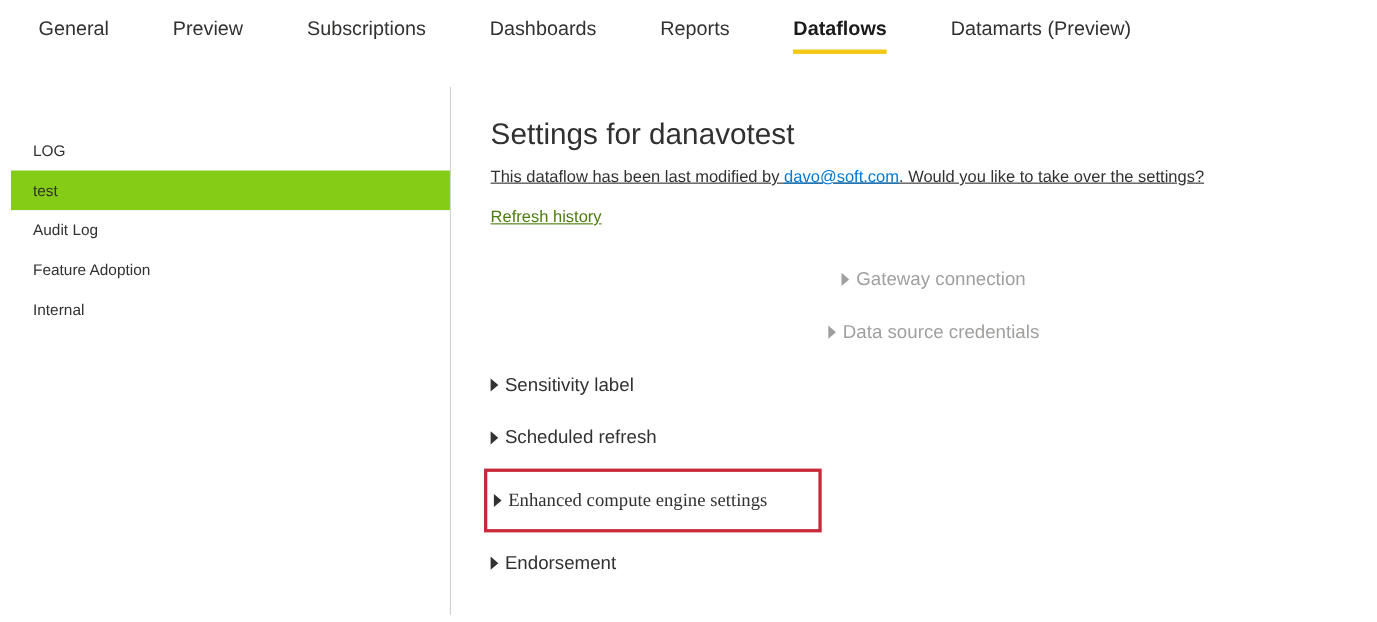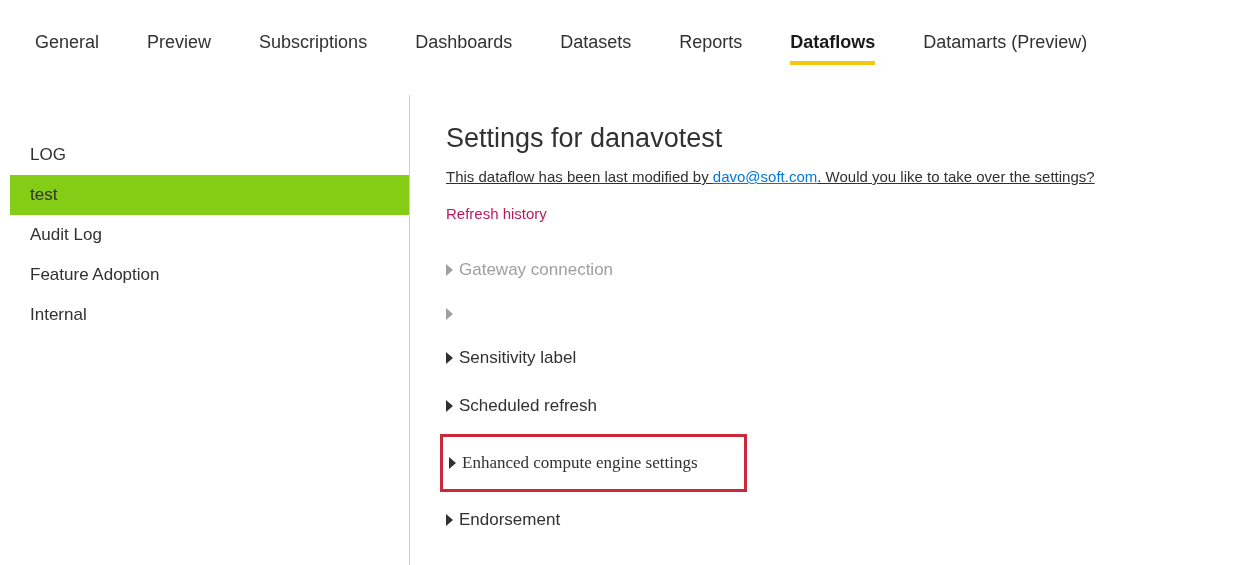--- a/index.html
+++ b/index.html
@@ -9,22 +9,22 @@
     }
     body {
       font-family: "Segoe UI", -apple-system, BlinkMacSystemFont, sans-serif;
       font-size: 14px;
       color: #323130;
       background: #ffffff;
       width: 1252px;
     }
     .top-tabs {
       display: flex;
-      padding: 20px 35px 0 35px;
-      gap: 6px;
+      padding: 4px 35px 0 35px;
+      gap: 16px;
     }
     .top-tab {
       padding: 12px 24px 12px 0;
       margin-right: 18px;
       font-size: 18px;
       color: #323130;
       cursor: pointer;
       position: relative;
       white-space: nowrap;
     }
@@ -47,21 +47,21 @@
       margin-top: 30px;
     }
     .sidebar {
       width: 410px;
       padding-top: 40px;
       border-right: 1px solid #d0d0d0;
       min-height: 480px;
     }
     .sidebar-item {
       padding: 10px 16px 10px 20px;
-      font-size: 17px;
+      font-size: 14px;
       color: #323130;
       cursor: pointer;
       margin-left: 10px;
       margin-right: 0;
     }
     .sidebar-item.selected {
       background: #84cc16;
     }
     .main {
       flex: 1;
@@ -78,35 +78,37 @@
       color: #323130;
       margin-bottom: 20px;
       text-decoration: underline;
     }
     .email-link {
       color: #0078d4;
       text-decoration: underline;
       cursor: pointer;
     }
     .refresh-link {
-      color: #be185d;
+      color: #4d7c0f;
+      text-decoration: underline;
       font-size: 15px;
       cursor: pointer;
       display: inline-block;
       margin-bottom: 24px;
     }
     .accordion-item {
       display: flex;
       align-items: center;
       padding: 14px 0;
       font-size: 17px;
       cursor: pointer;
     }
     .accordion-item.dim {
       color: #a19f9d;
+      justify-content: center;
     }
     .accordion-item.normal {
       color: #323130;
     }
     .caret-right {
       display: inline-block;
       width: 0;
       height: 0;
       border-top: 6px solid transparent;
       border-bottom: 6px solid transparent;
@@ -126,21 +128,20 @@
     }
   </style>
 </head>
 <body>
 
 <div class="top-tabs">
   <div class="top-tab">General</div>
   <div class="top-tab">Preview</div>
   <div class="top-tab">Subscriptions</div>
   <div class="top-tab">Dashboards</div>
-  <div class="top-tab">Datasets</div>
   <div class="top-tab">Reports</div>
   <div class="top-tab active">Dataflows</div>
   <div class="top-tab">Datamarts (Preview)</div>
 </div>
 
 <div class="content-wrap">
   <div class="sidebar">
     <div class="sidebar-item">LOG</div>
     <div class="sidebar-item selected">test</div>
     <div class="sidebar-item">Audit Log</div>
@@ -158,20 +159,21 @@
     <a class="refresh-link">Refresh history</a>
 
     <div>
       <div class="accordion-item dim">
         <span class="caret-right"></span>
         <span>Gateway connection</span>
       </div>
 
       <div class="accordion-item dim">
         <span class="caret-right"></span>
+        <span>Data source credentials</span>
       </div>
 
       <div class="accordion-item normal">
         <span class="caret-right"></span>
         <span>Sensitivity label</span>
       </div>
 
       <div class="accordion-item normal">
         <span class="caret-right"></span>
         <span>Scheduled refresh</span>

